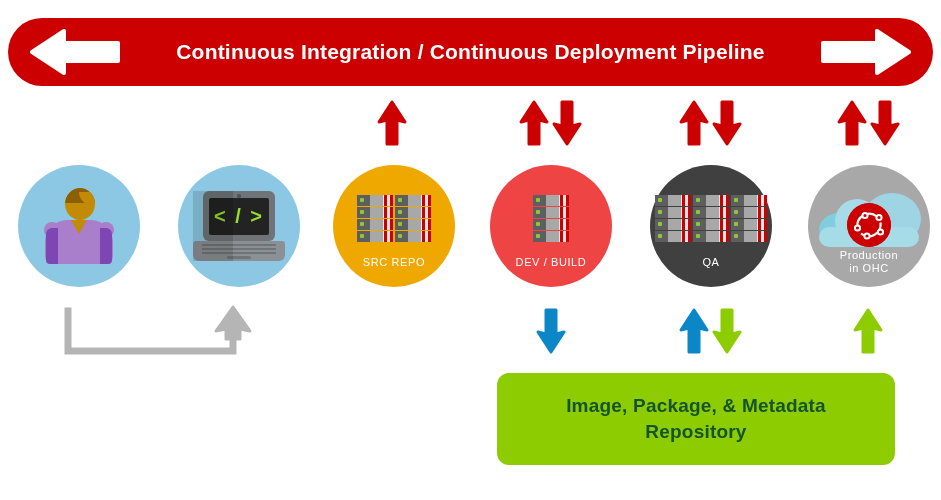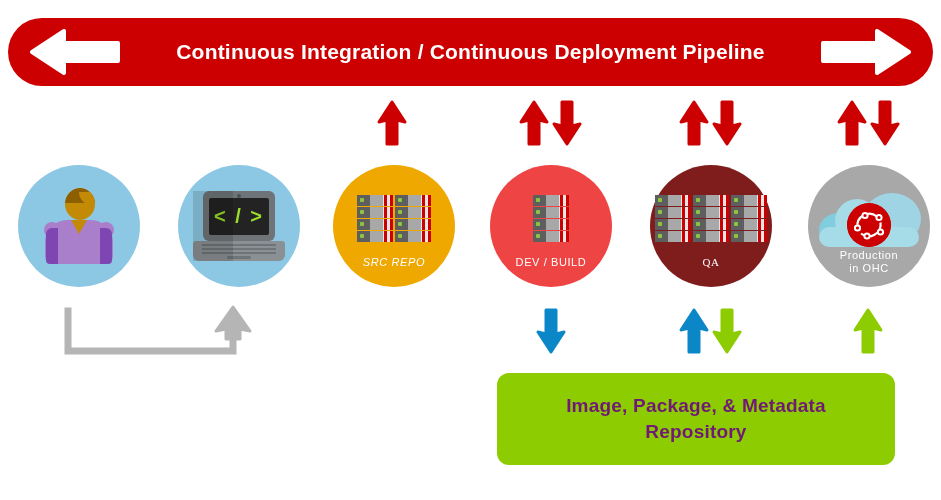--- a/index.html
+++ b/index.html
@@ -313,21 +313,21 @@
     height: 92px;
     background: #8ccc00;
     border-radius: 12px;
     display: flex;
     align-items: center;
     justify-content: center;
     text-align: center;
     box-sizing: border-box;
   }
   .repo-text {
-    color: #701a75;
+    color: #14532d;
     font-size: 19px;
     font-weight: bold;
     line-height: 26px;
     letter-spacing: 0.2px;
   }
 
   
   .varrow {
     position: absolute;
     width: 30px;
@@ -405,21 +405,21 @@
       <div class="base">
         <div class="kb"></div>
           <div class="kb k2"></div>
           <div class="kb k3"></div>
         <div class="pad"></div>
       </div>
       <div class="shade"></div>
     </div>
   </div>
 
-  <div class="node" style="left:333px; background:#efa800;font-style:italic;">
+  <div class="node" style="left:333px; background:#efa800;">
     <div class="racks">
       <div class="rack">
         <div class="rack-unit">
             <div class="dark">
               <div class="led"></div>
             </div>
             <div class="mid"></div>
             <div class="bay"></div>
           </div>
         <div class="rack-unit">
@@ -507,21 +507,21 @@
               <div class="led"></div>
             </div>
             <div class="mid"></div>
             <div class="bay"></div>
           </div>
       </div>
     </div>
     <div class="node-label">DEV / BUILD</div>
   </div>
 
-  <div class="node" style="left:650px; background:#7f1d1d;font-family:Liberation Serif, serif;">
+  <div class="node" style="left:650px; background:#404040;">
     <div class="racks">
       <div class="rack">
         <div class="rack-unit">
             <div class="dark">
               <div class="led"></div>
             </div>
             <div class="mid"></div>
             <div class="bay"></div>
           </div>
         <div class="rack-unit">

